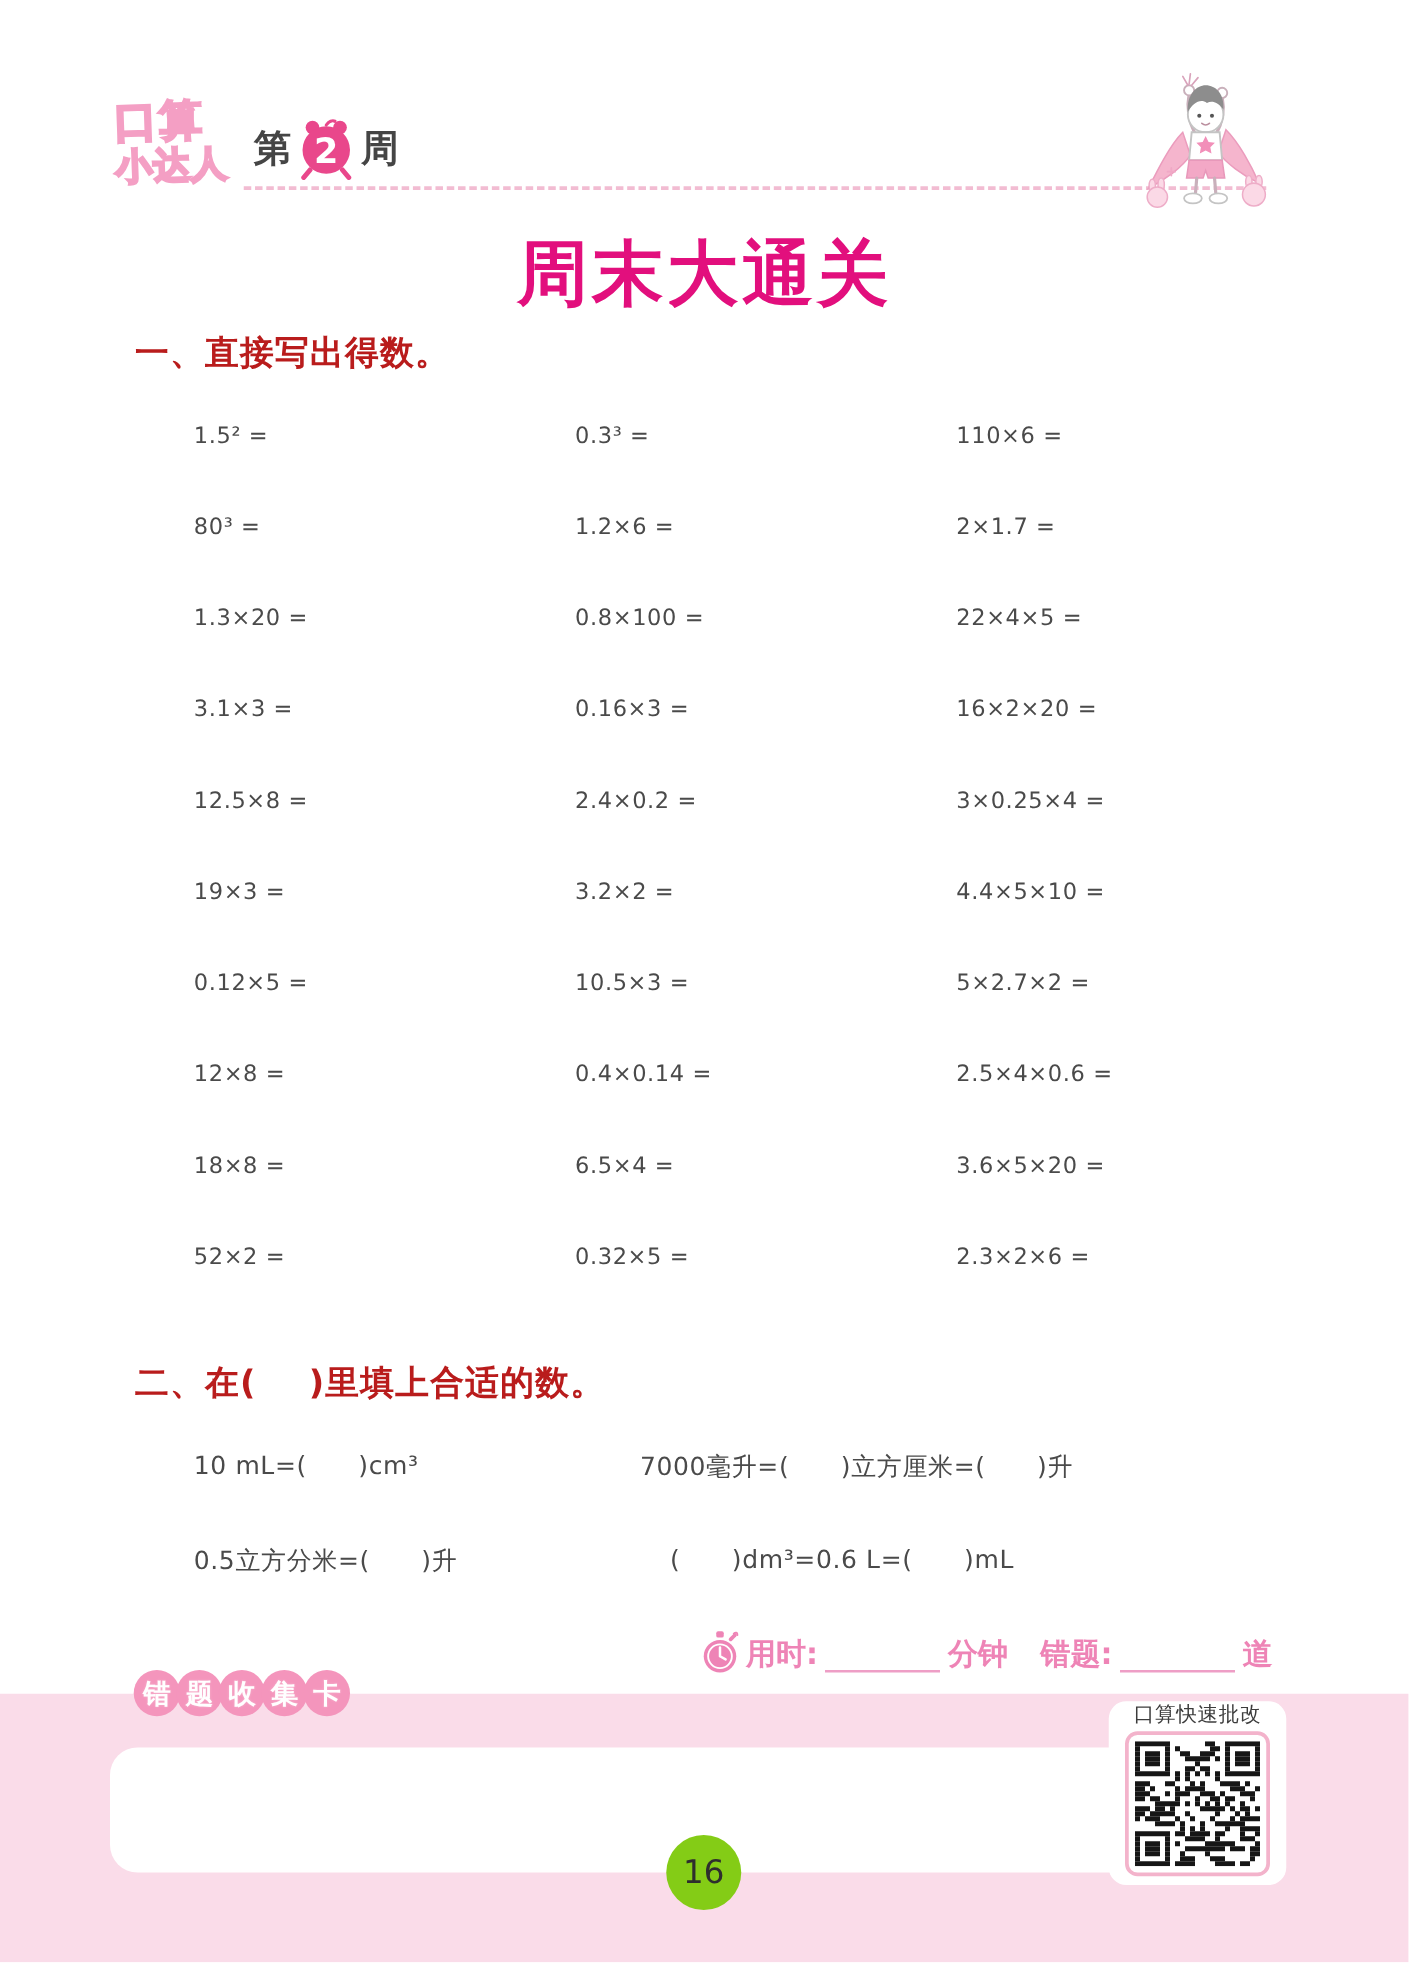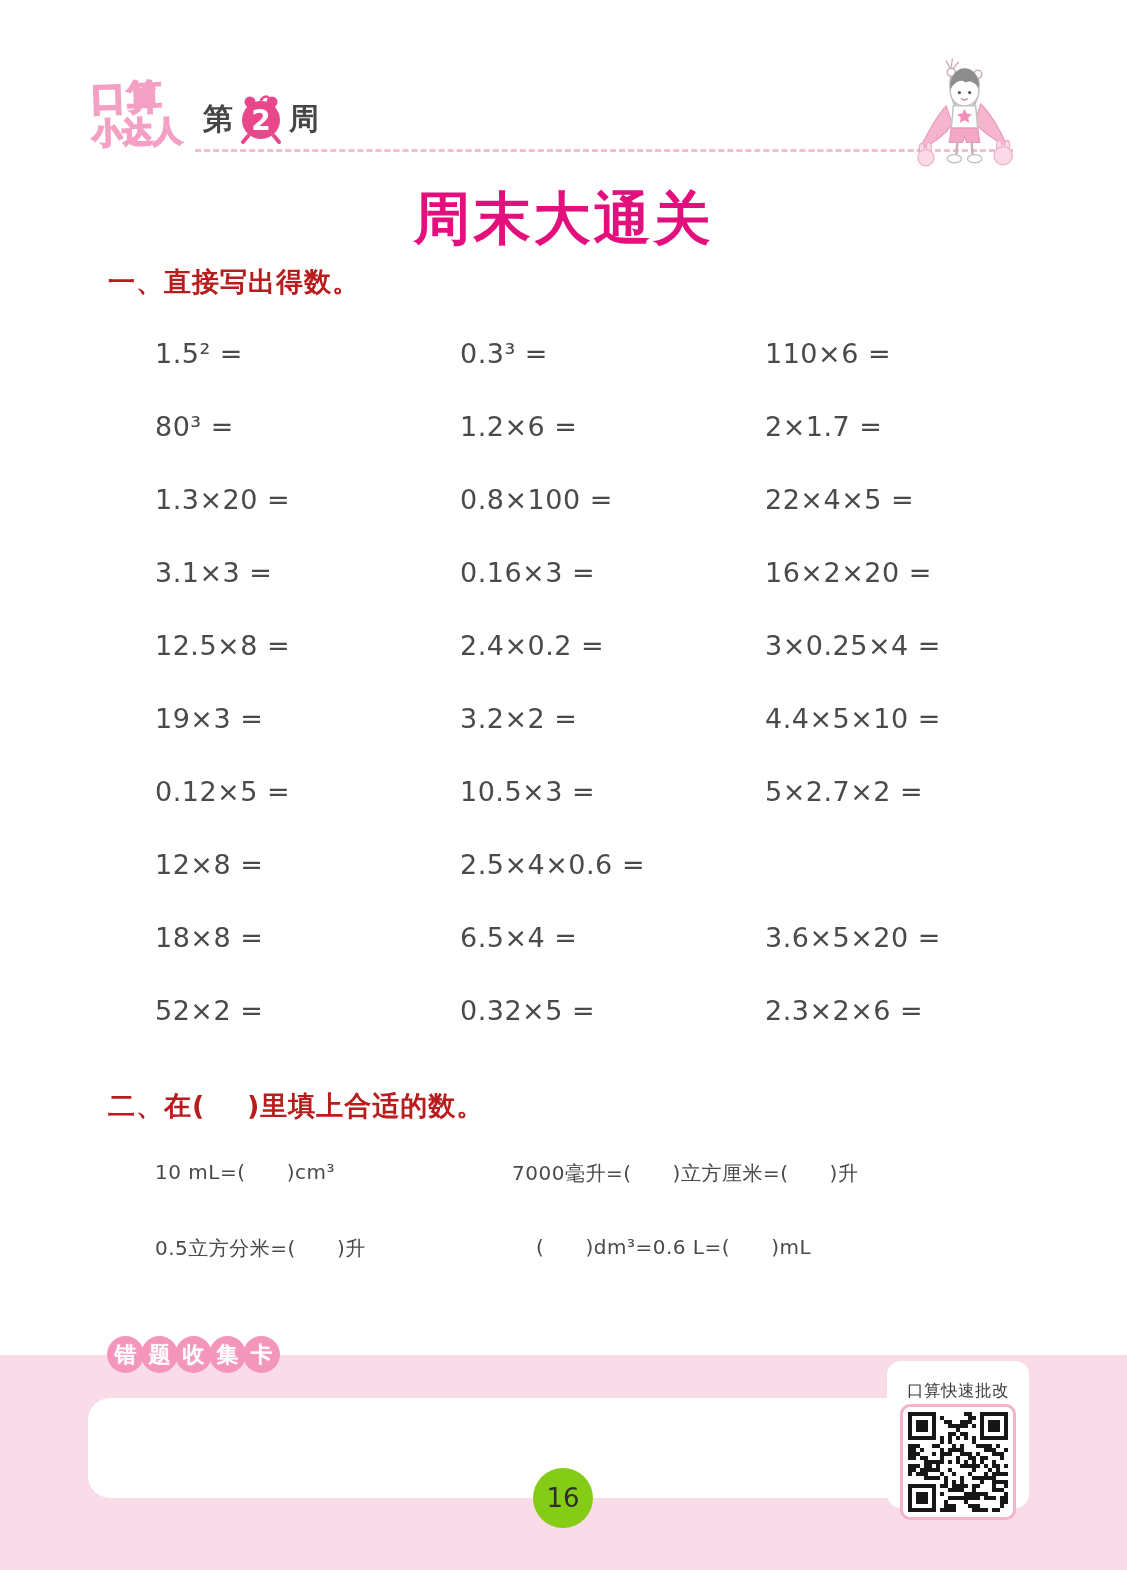--- a/index.html
+++ b/index.html
@@ -21,21 +21,21 @@
   .title{position:absolute;top:181px;left:0;width:100%;text-align:center;
          font-size:57px;font-weight:bold;color:#e20f7d;letter-spacing:3px}
   .sec-h{position:absolute;left:108px;font-size:27px;font-weight:bold;color:#b91c1c;
          letter-spacing:1px;white-space:pre}
   .sec1-h{top:264px}
   .sec2-h{top:1088px}
 
   
   .grid{position:absolute;left:0;top:338px;width:1127px}
   .prow{display:flex;height:73px;padding-left:155px;align-items:flex-start}
-  .prob{width:305px;font-size:27px;color:#4a4a4a;white-space:pre;letter-spacing:0.5px}
+  .prob{width:305px;font-size:18px;color:#4a4a4a;white-space:pre;letter-spacing:0.5px}
   .prob:last-child{width:auto}
 
   
   .s2{position:absolute;font-size:20px;color:#4a4a4a;white-space:pre;letter-spacing:0.5px}
   .s2r1l{left:155px;top:1160px}
   .s2r1r{left:512px;top:1160px}
   .s2r2l{left:155px;top:1235px}
   .s2r2r{left:536px;top:1235px}
 
   
@@ -46,21 +46,21 @@
   .stopwatch{width:30px;height:36px;margin-bottom:-2px}
 
   
   .band{position:absolute;left:0;top:1355px;width:1127px;height:215px;background:#fadce9}
   .card{position:absolute;left:88px;top:1398px;width:940px;height:100px;background:#fff;border-radius:22px}
   .bubbles{position:absolute;left:107px;top:1336px;display:flex}
   .bub{width:37px;height:37px;border-radius:50%;background:#f495bc;color:#fff;
        display:flex;align-items:center;justify-content:center;font-size:22px;font-weight:bold;
        margin-right:-3px;text-shadow:0 0 2px #f7b6d0}
   .qr-box{position:absolute;left:887px;top:1361px;width:142px;height:147px;background:#fff;
-          border-radius:14px;display:flex;flex-direction:column;align-items:center;padding-top:19px}
+          border-radius:14px;display:flex;flex-direction:column;align-items:center;padding-top:0}
   .qr-label{font-size:16.5px;color:#3c3c3c;letter-spacing:0.5px}
   .qr-frame{margin-top:2px;border:3px solid #f3b3cb;border-radius:10px;padding:5px;background:#fff;line-height:0}
   .notch{position:absolute;left:533px;top:1468px;width:60px;height:60px;background:#84cc16;border-radius:50%;
          display:flex;align-items:center;justify-content:center;font-size:26px;color:#2e2e2e}
 </style>
 </head>
 <body>
 
 <div class="page">
 
@@ -147,40 +147,58 @@
       <span class="prob">3.2×2 =</span>
       <span class="prob">4.4×5×10 =</span>
     </div>
     <div class="prow">
       <span class="prob">0.12×5 =</span>
       <span class="prob">10.5×3 =</span>
       <span class="prob">5×2.7×2 =</span>
     </div>
     <div class="prow">
       <span class="prob">12×8 =</span>
+      <span class="prob">0.4×0.14 =</span>
       <span class="prob">2.5×4×0.6 =</span>
     </div>
     <div class="prow">
       <span class="prob">18×8 =</span>
       <span class="prob">6.5×4 =</span>
       <span class="prob">3.6×5×20 =</span>
     </div>
     <div class="prow">
       <span class="prob">52×2 =</span>
       <span class="prob">0.32×5 =</span>
       <span class="prob">2.3×2×6 =</span>
     </div>
   </div>
 
   <div class="sec-h sec2-h">二、在(    )里填上合适的数。</div>
   <span class="s2 s2r1l">10 mL=(      )cm³</span>
   <span class="s2 s2r1r">7000毫升=(      )立方厘米=(      )升</span>
   <span class="s2 s2r2l">0.5立方分米=(      )升</span>
   <span class="s2 s2r2r">(      )dm³=0.6 L=(      )mL</span>
 
+  <div class="timer">
+    <svg class="stopwatch" viewBox="0 0 30 36">
+      <rect x="12" y="1" width="6" height="5" rx="1.5" fill="#ee84b6"></rect>
+      <path d="M23.5,7.5 L27,4" stroke="#ee84b6" stroke-width="3" stroke-linecap="round"></path>
+      <path d="M26,3 C27.5,1.5 29,2 29,4" stroke="#ee84b6" stroke-width="1.5" fill="none" stroke-linecap="round"></path>
+      <circle cx="15" cy="21" r="13" fill="#ee84b6"></circle>
+      <circle cx="15" cy="21" r="9.5" fill="none" stroke="#ffffff" stroke-width="1.5"></circle>
+      <path d="M15,21 L15,14 M15,21 L19.5,23.5" stroke="#ffffff" stroke-width="2" stroke-linecap="round"></path>
+    </svg>
+    <span class="lbl">用时:</span>
+    <span class="blank"></span>
+    <span class="lbl">分钟</span>
+    <span style="width:14px"></span>
+    <span class="lbl">错题:</span>
+    <span class="blank"></span>
+    <span class="lbl">道</span>
+  </div>
 
   <div class="band"></div>
   <div class="card"></div>
 
   <div class="bubbles">
     <span class="bub">错</span>
     <span class="bub">题</span>
     <span class="bub">收</span>
     <span class="bub">集</span>
     <span class="bub">卡</span>

